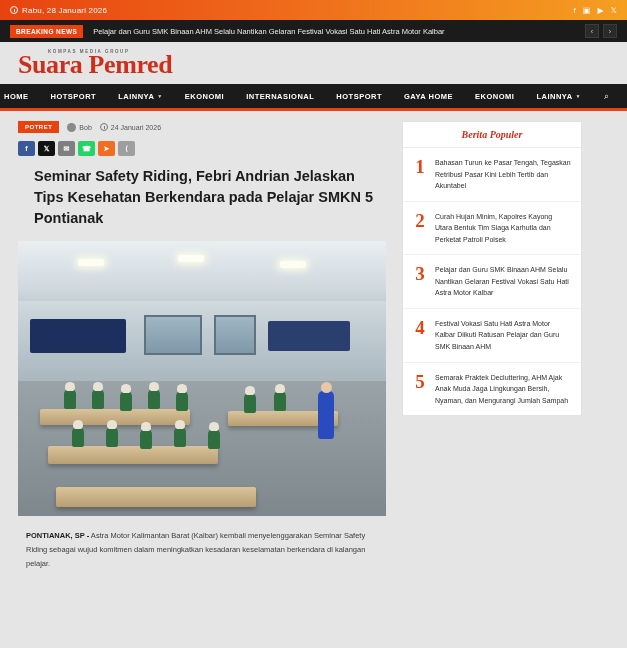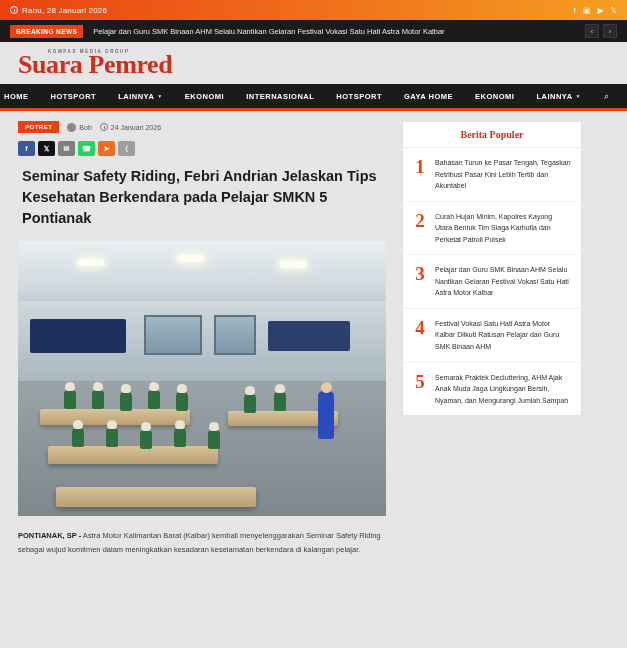--- a/index.html
+++ b/index.html
@@ -106,21 +106,21 @@
   .sh-fb { background: #3b5998; }
   .sh-x  { background: #111111; }
   .sh-em { background: #7f7f7f; }
   .sh-wa { background: #25d366; }
   .sh-tg { background: #f26d21; }
   .sh-sh { background: #9e9e9e; }
 
   h1.title {
     font-family: "Liberation Sans", sans-serif;
     font-size: 14.5px; line-height: 1.45; color: #1c1c1c; font-weight: bold;
-    margin: 0 0 12px 4px;
+    margin: 0 0 12px 16px;
   }
 
   
   .photo {
     width: 100%; height: 275px; position: relative; overflow: hidden;
     background: #6d7b86;
   }
   .ph-ceiling {
     position: absolute; left:0; top:0; width:100%; height:70px;
     background: linear-gradient(180deg,#e9eef1 0%, #cfd8de 70%, #b9c4cb 100%);
@@ -165,29 +165,30 @@
     position:absolute; left:300px; top:150px; width:16px; height:48px;
     background:#2a4bbd; border-radius:5px 5px 3px 3px;
   }
   .ph-speaker::after {
     content:""; position:absolute; left:3px; top:-9px; width:11px; height:11px;
     border-radius:50%; background:#e7c9a8;
   }
 
   
   p.para {
-    font-size: 7.5px; line-height: 1.85; color: #3c3c3c; margin: 13px 0 0 0;
+    font-size: 7.5px; line-height: 1.85; color: #3c3c3c; margin: 13px 0 0 8px;
   }
   p.para b { color: #1c1c1c; }
 
   
   .rail-box { border: 1px solid #e2e2e2; background:#fff; }
   .rail-head {
     height: 26px; display:flex; align-items:center; justify-content:center;
     border-bottom: 1px solid #ececec;
+    font-style: italic;
   }
   .rail-head span {
     color: #cf2e1b; font-size: 10px; font-weight: bold; font-family:"Liberation Serif", serif;
   }
   .pop-item {
     display: flex; gap: 8px; padding: 9px 10px; border-bottom: 1px solid #f0f0f0;
   }
   .pop-item:last-child { border-bottom: none; }
   .pop-num {
     font-size: 19px; font-weight: bold; color: #e8430f; line-height: 1;

